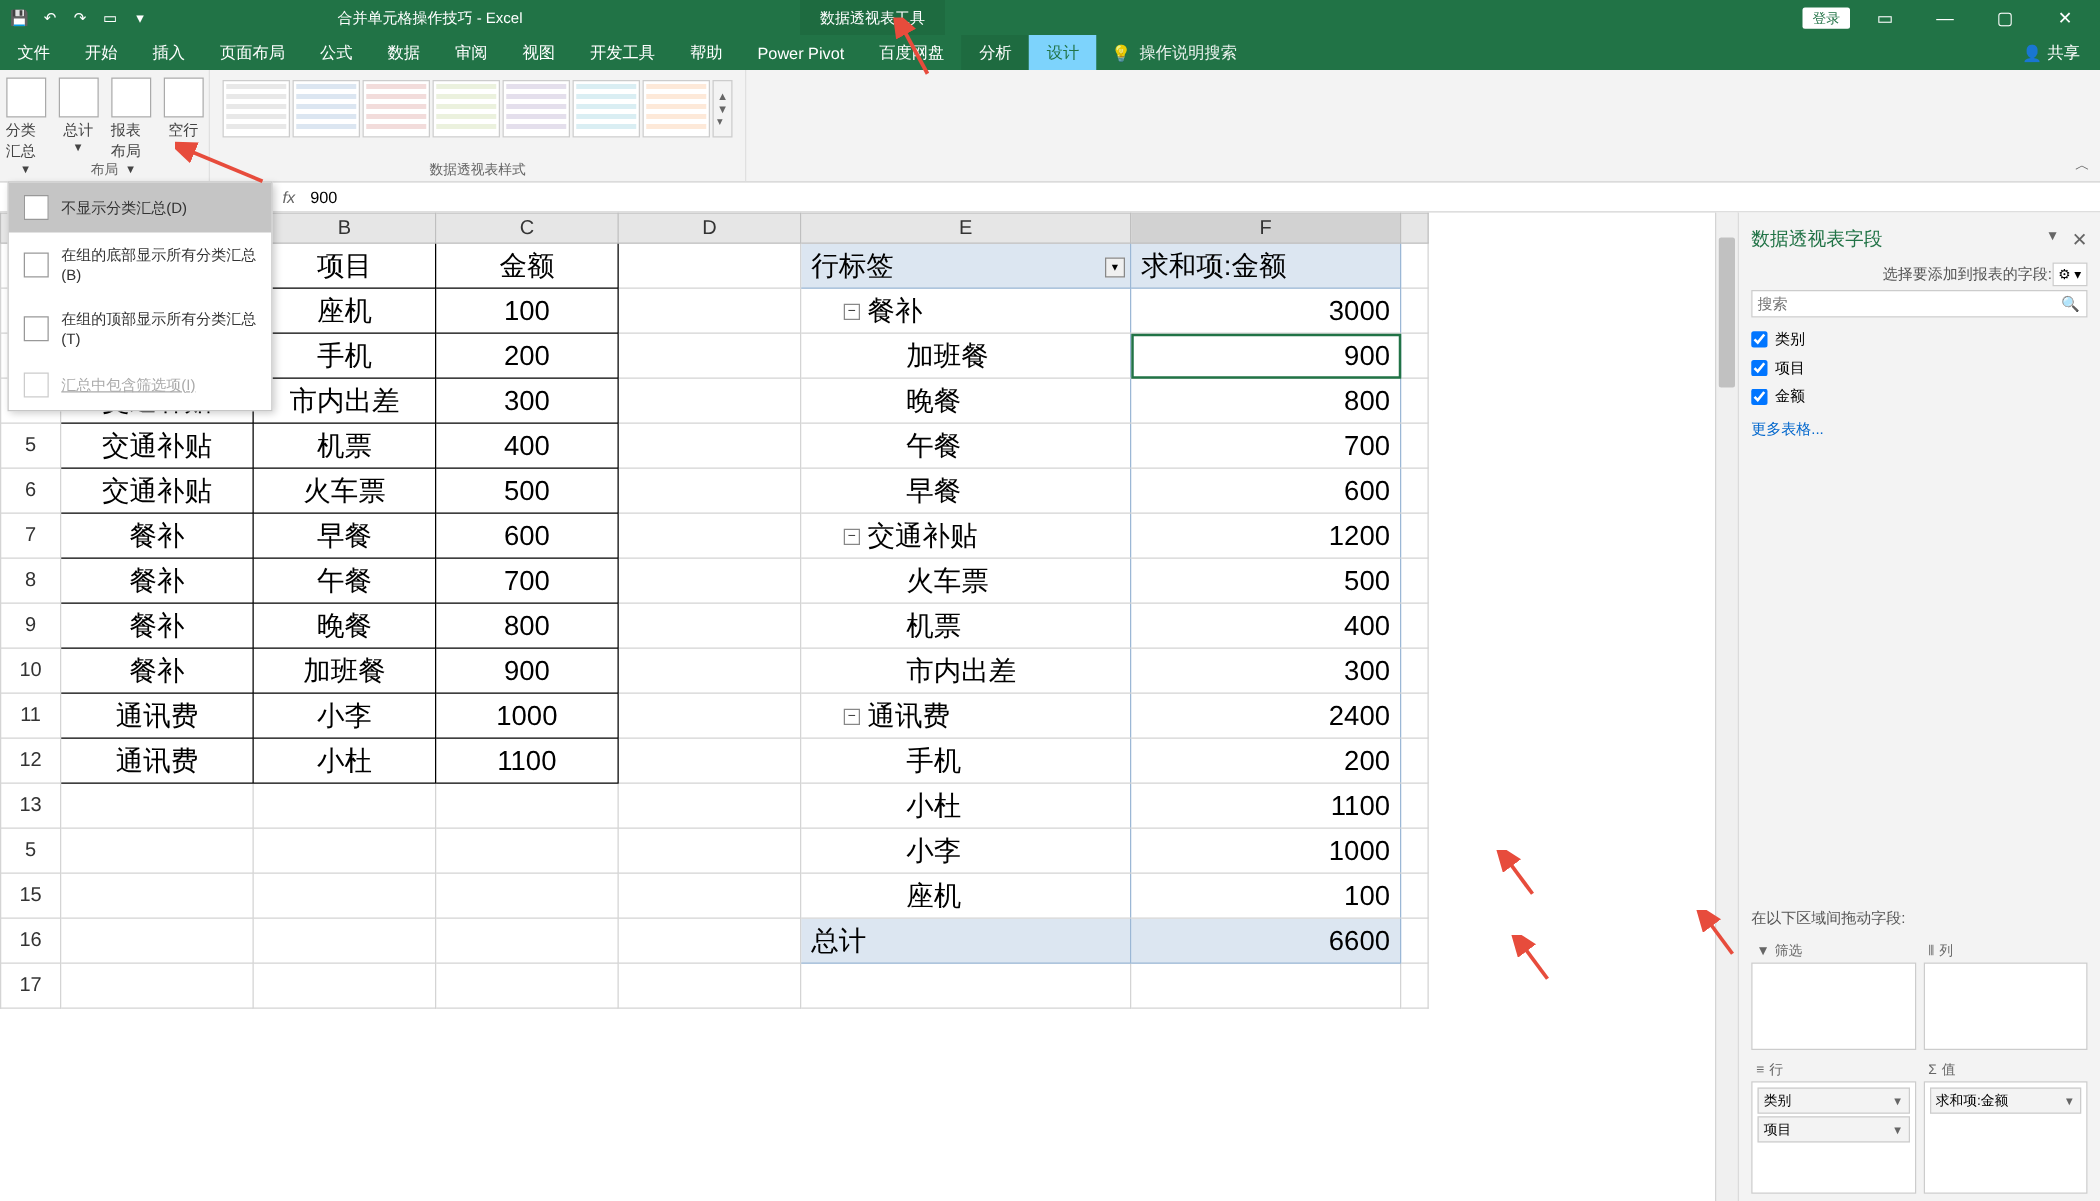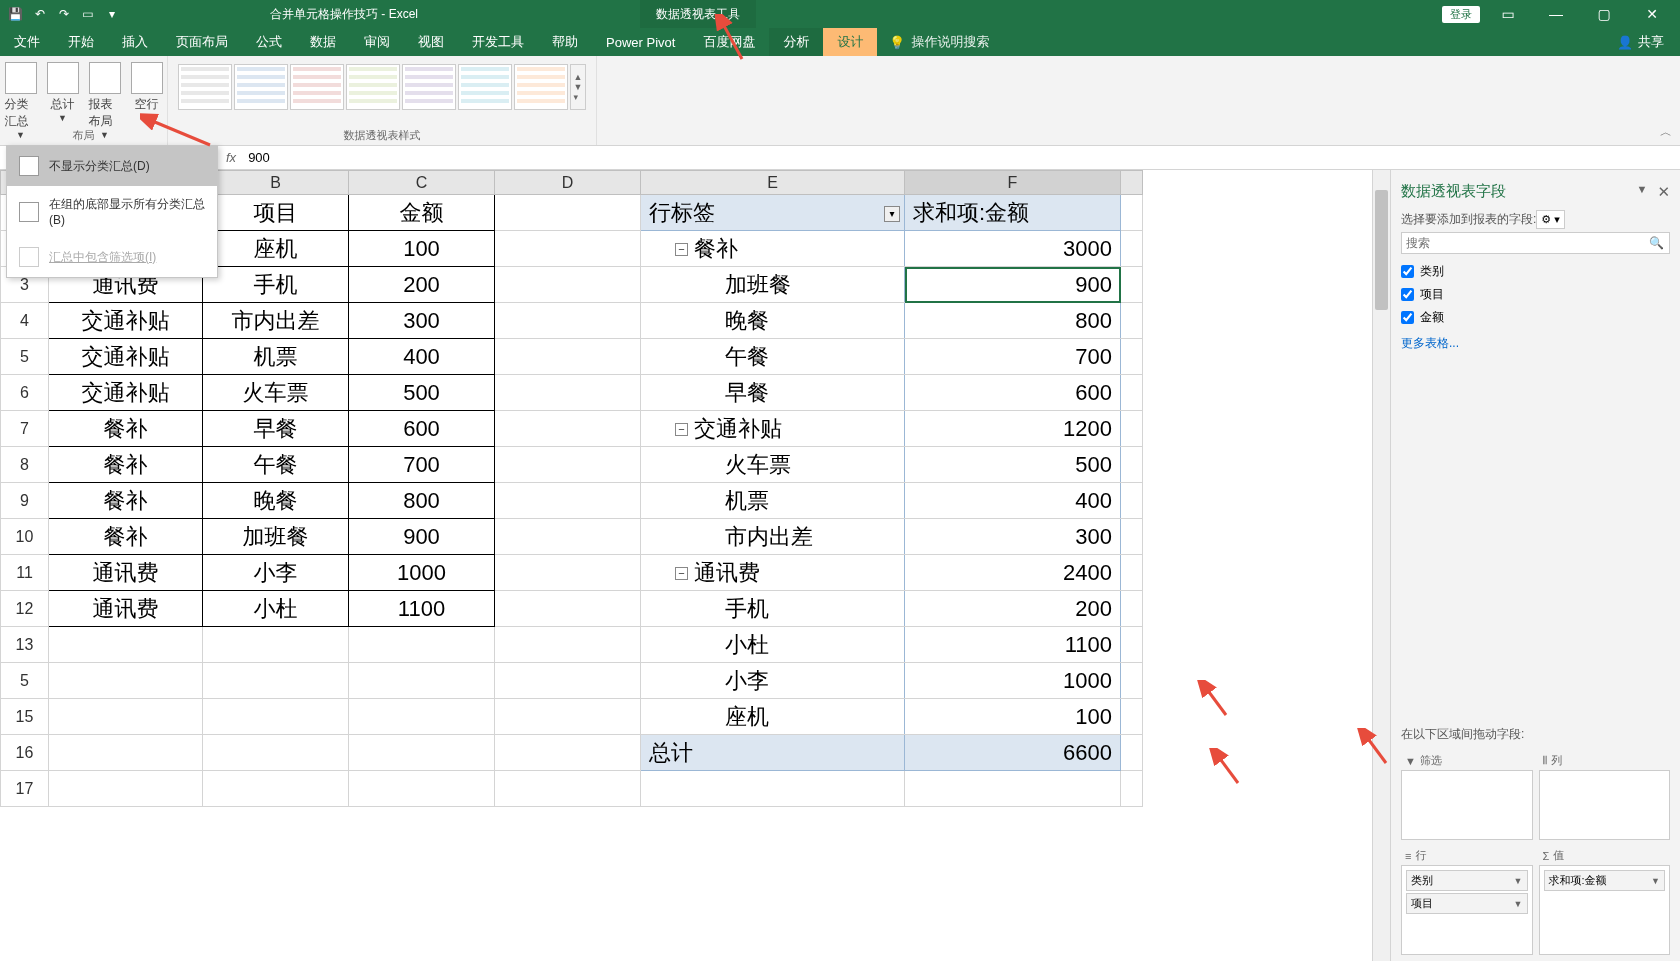--- a/index.html
+++ b/index.html
@@ -11,21 +11,21 @@
 .qat-icon { width: 16px; height: 16px; display: flex; align-items: center; justify-content: center; font-size: 12px; cursor: pointer; }
 .title-center { position: absolute; top:0; bottom:0; left:270px; display:flex; align-items:center; }
 .title-tool { position: absolute; left: 640px; top:0; bottom:0; display:flex; align-items:center; padding:0 16px; background: #1e6b40; }
 .title-right { margin-left: auto; display: flex; gap: 8px; padding-right: 8px; align-items:center; }
 .login-btn { background:#fff; color:#217346; padding:1px 8px; font-size:11px; border-radius:2px; }
 .win-btn { width:40px; text-align:center; font-size:14px; }
 
 
 .ribbon-tabs { background: #217346; height: 28px; display: flex; align-items: stretch; color: #fff; font-size: 13px; }
 .rtab { padding: 0 14px; display: flex; align-items: center; cursor: pointer; }
-.rtab.active { background: #fdba74; color: #217346; }
+.rtab.active { background: #7dd3fc; color: #217346; }
 .rtab.context { background: #1e6b40; }
 .tell-me { display:flex; align-items:center; gap:6px; padding:0 12px; opacity:0.9; }
 .share { margin-left:auto; padding:0 16px; display:flex; align-items:center; gap:4px; }
 
 
 .ribbon { background:#f3f3f3; height: 90px; border-bottom:1px solid #d4d4d4; display:flex; position: relative; }
 .rgroup { border-right:1px solid #e0e0e0; padding:4px 6px; display:flex; flex-direction:column; align-items:center; position:relative; }
 .rgroup-label { position:absolute; bottom:2px; left:0; right:0; text-align:center; font-size:11px; color:#666; }
 .big-btn { display:flex; flex-direction:column; align-items:center; font-size:12px; color:#444; padding:2px 4px; cursor:pointer; }
 .big-btn .icon-box { width:32px; height:32px; border:1px solid #aaa; background:#fff; margin-bottom:2px; }
@@ -195,20 +195,24 @@
 </div>
 
 <div class="dropdown">
   <div class="dd-item hover">
     <div class="dd-icon"></div>
     <span>不显示分类汇总(D)</span>
   </div>
   <div class="dd-item">
     <div class="dd-icon"></div>
     <span>在组的底部显示所有分类汇总(B)</span>
+  </div>
+  <div class="dd-item">
+    <div class="dd-icon"></div>
+    <span>在组的顶部显示所有分类汇总(T)</span>
   </div>
   <div class="dd-item disabled">
     <div class="dd-icon"></div>
     <span>汇总中包含筛选项(I)</span>
   </div>
 </div>
 
 <div class="formula-bar">
   <div class="name-box"></div>
   <span class="fx">fx</span>
@@ -421,21 +425,21 @@
   </div>
 
   <div class="field-pane">
     <div class="fp-header">
       <span>数据透视表字段</span>
       <span style="display:flex;gap:10px;">
         <span style="font-size:11px;color:#666;">▼</span>
         <span style="color:#666;">✕</span>
       </span>
     </div>
-    <div style="display:flex;justify-content:flex-start;align-items:center;">
+    <div style="display:flex;justify-content:flex-end;align-items:center;">
       <span class="fp-sub">选择要添加到报表的字段:</span>
       <span class="gear">⚙ ▾</span>
     </div>
     <div class="fp-search">
       <input type="text" placeholder="搜索" style="">
       <span class="sicon">🔍</span>
     </div>
     <div class="fp-fields">
       <label class="fp-field">
           <input type="checkbox" checked="" style="">

